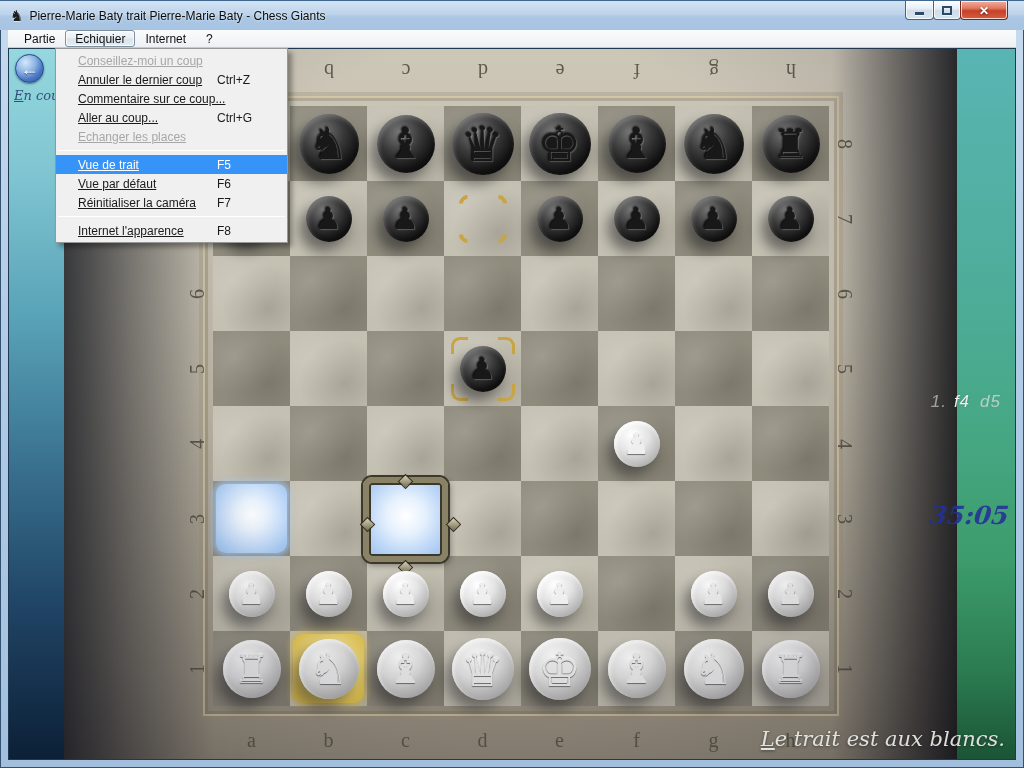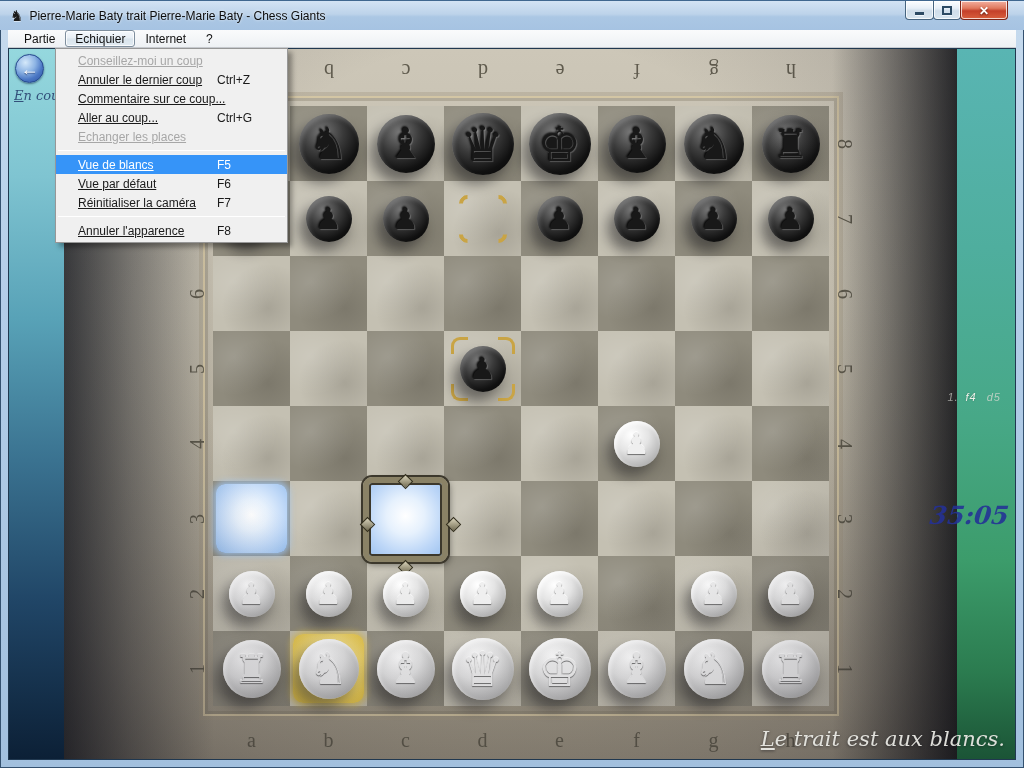--- a/index.html
+++ b/index.html
@@ -47,21 +47,21 @@
   
   .back-button{position:absolute;left:6px;top:5px;width:29px;height:29px;border-radius:50%;z-index:7;
     background:radial-gradient(circle at 35% 28%,#d5e9fa 0%,#8db4e4 38%,#4a77c4 65%,#2b509e 100%);
     border:1px solid #24468c;display:flex;align-items:center;justify-content:center;
     box-shadow:0 1px 2px rgba(0,20,50,.5);}
   .back-glyph{color:#fff;font-size:18px;font-weight:bold;line-height:1;text-shadow:0 1px 1px rgba(10,30,80,.7);}
   .encours{position:absolute;left:5px;top:39px;width:50px;z-index:7;font-family:"DejaVu Serif",serif;font-style:italic;
     font-size:13px;color:#33507a;white-space:nowrap;overflow:hidden;}
   .encours::first-letter{text-decoration:underline;}
   .movelist{position:absolute;right:14px;top:342px;z-index:7;font-family:"DejaVu Serif",serif;font-style:italic;
-    font-size:11px;letter-spacing:1px;white-space:nowrap;}
+    font-size:17px;letter-spacing:1px;white-space:nowrap;}
   .mv-num{color:rgba(225,225,218,.62);margin-right:7px;}
   .mv-w{color:#eff1e9;margin-right:10px;text-shadow:0 0 2px rgba(0,0,0,.25);}
   .mv-b{color:rgba(205,214,203,.85);}
   .clock{position:absolute;right:6px;top:452px;z-index:7;font-family:"DejaVu Serif",serif;font-style:italic;
     font-size:25px;font-weight:bold;color:rgba(35,48,150,.88);transform:skewX(-6deg);}
   .status-line{position:absolute;right:10px;top:678px;z-index:7;font-family:"DejaVu Serif",serif;font-style:italic;
     font-size:21px;color:rgba(238,238,232,.92);text-shadow:0 1px 3px rgba(20,20,25,.55);}
   .status-line::first-letter{text-decoration:underline;}
   
   #board-frame{position:absolute;left:194px;top:47px;width:636px;height:620px;z-index:1;
@@ -402,31 +402,31 @@
       <div class="menu-item">
         <span class="mi-label">Aller au coup...</span>
         <span class="mi-shortcut">Ctrl+G</span>
       </div>
       <div class="menu-item disabled">
         <span class="mi-label">Echanger les places</span>
         <span class="mi-shortcut"></span>
       </div>
       <div class="menu-sep"></div>
       <div class="menu-item selected">
-        <span class="mi-label">Vue de blancs</span>
+        <span class="mi-label">Vue de trait</span>
         <span class="mi-shortcut">F5</span>
       </div>
       <div class="menu-item">
         <span class="mi-label">Vue par défaut</span>
         <span class="mi-shortcut">F6</span>
       </div>
       <div class="menu-item">
         <span class="mi-label">Réinitialiser la caméra</span>
         <span class="mi-shortcut">F7</span>
       </div>
       <div class="menu-sep"></div>
       <div class="menu-item">
-        <span class="mi-label">Annuler l'apparence</span>
+        <span class="mi-label">Internet l'apparence</span>
         <span class="mi-shortcut">F8</span>
       </div>
     </div>
 
 </div>
 
 </body></html>

